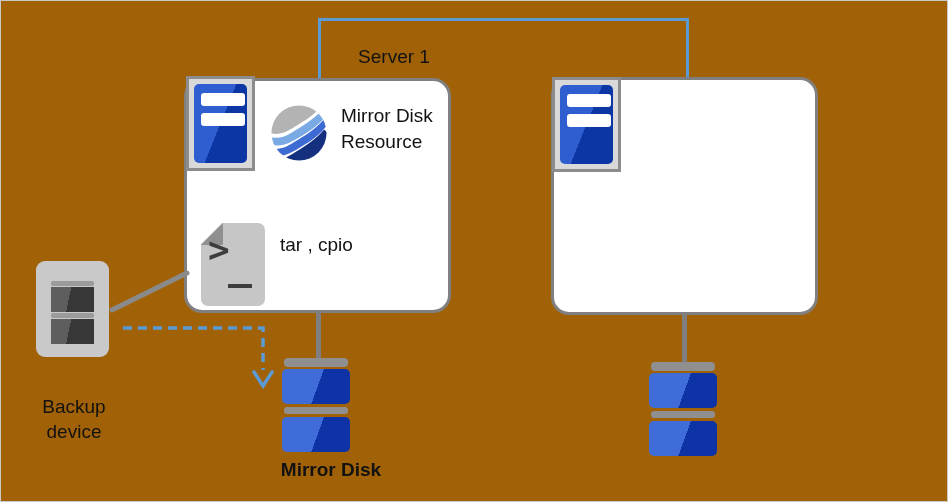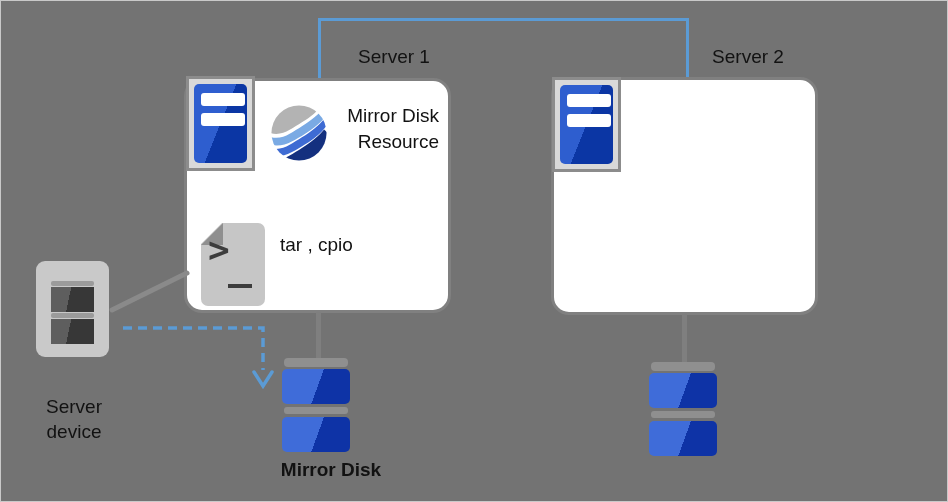--- a/index.html
+++ b/index.html
@@ -1,19 +1,19 @@
 <!DOCTYPE html>
 <html style="--link-blue: #5b9bd5; --border-gray: #808080; --icon-frame-gray: #d9d9d9; --server-blue-light: #2e5ecf; --server-blue-dark: #0b36a4; --disk-blue-light: #3f6cd9; --disk-blue-dark: #0e33a6; --swirl-gray: #b3b3b3; --swirl-light-blue: #7aaae4; --swirl-mid-blue: #3e6bd3; --swirl-navy: #14307f;"><head>
 <meta charset="utf-8">
 <style>
   html,body{margin:0;padding:0;background:#ffffff;}
   .canvas{
     position:relative;
     width:948px;height:502px;
-    background:#737373;
+    background:#a16207;
     border:1px solid #c9c9c9;
     box-sizing:border-box;
     font-family:"Liberation Sans", sans-serif;
     overflow:hidden;
   }
   .label{
     position:absolute;
     color:#121212;
     font-size:19px;
     line-height:24px;
@@ -91,21 +91,20 @@
 </head>
 <body>
 
 <div class="canvas">
 
   <div class="hline" style="left:317px;top:17px;width:371px;height:3px;"></div>
   <div class="hline" style="left:317px;top:17px;width:3px;height:60px;"></div>
   <div class="hline" style="left:685px;top:17px;width:3px;height:59px;"></div>
 
   <div class="label center" style="left:318px;top:44px;width:150px;">Server 1</div>
-  <div class="label center" style="left:672px;top:44px;width:150px;">Server 2</div>
 
   <div class="server-box" style="left:183px;top:77px;width:267px;height:235px;"></div>
   <div class="server-box" style="left:550px;top:76px;width:267px;height:238px;"></div>
 
   <div class="server-icon" style="left:185px;top:75px;">
     <div class="tower">
       <div class="slot s1"></div>
       <div class="slot s2"></div>
     </div>
   </div>
@@ -122,38 +121,38 @@
           <circle cx="30" cy="30" r="28.5"></circle>
         </clipPath>
       </defs>
     <g clip-path="url(#swclip)">
       <path d="M0,30 C13,34 23,25 33,19 C43,13 50,7 54,0 L0,0 Z" fill="var(--swirl-gray,#b3b3b3)"></path>
       <path d="M0,34 C13,38 23,29 33,23 C43,17 50,11 56,4 L58,12 C53,19 46,25 36,31 C26,37 14,46 0,42 Z" fill="var(--swirl-light-blue,#7aaae4)"></path>
       <path d="M0,45.5 C13,49.5 23,40.5 33,34.5 C43,28.5 50,22.5 56,15.5 L58,23 C53,30 46,36 36,42 C26,48 14,57 0,53.5 Z" fill="var(--swirl-mid-blue,#3e6bd3)"></path>
       <path d="M0,56.5 C13,60.5 23,51.5 33,45.5 C43,39.5 50,33.5 56,26.5 L60,30 L60,60 L0,60 Z" fill="var(--swirl-navy,#14307f)"></path>
     </g>
   </svg>
-  <div class="label" style="left:340px;top:102px;width:98px;line-height:26px;text-align:right;">Mirror Disk Resource</div>
+  <div class="label" style="left:340px;top:102px;width:98px;line-height:26px;">Mirror Disk Resource</div>
 
   <div class="script-icon" style="left:200px;top:222px;">
     <div class="fold"></div>
     <span class="gt">&gt;</span>
     <div class="underscore"></div>
   </div>
   <div class="label" style="left:279px;top:232px;">tar , cpio</div>
 
   <div class="backup-device" style="left:35px;top:260px;">
     <div class="bd-inner">
       <div class="bd-bar"></div>
       <div class="bd-panel"></div>
       <div class="bd-bar"></div>
       <div class="bd-panel"></div>
     </div>
   </div>
-  <div class="label center" style="left:17px;top:393px;width:112px;line-height:25px;">Server device</div>
+  <div class="label center" style="left:17px;top:393px;width:112px;line-height:25px;">Backup device</div>
 
   <svg class="overlay" width="948" height="502" viewBox="0 0 948 502">
     <line x1="111" y1="309" x2="186" y2="272" stroke="#8a8a8a" stroke-width="5" stroke-linecap="round"></line>
     <path d="M122,327 H262 V369" fill="none" style="stroke:var(--link-blue,#5b9bd5)" stroke-width="3.5" stroke-dasharray="9 6"></path>
     <path d="M253,371 L262,385 L271,371" fill="none" style="stroke:var(--link-blue,#5b9bd5)" stroke-width="3.5" stroke-linecap="round"></path>
   </svg>
 
   <div class="connector" style="left:315px;top:311px;height:47px;"></div>
   <div class="connector" style="left:681px;top:313px;height:49px;"></div>
 

